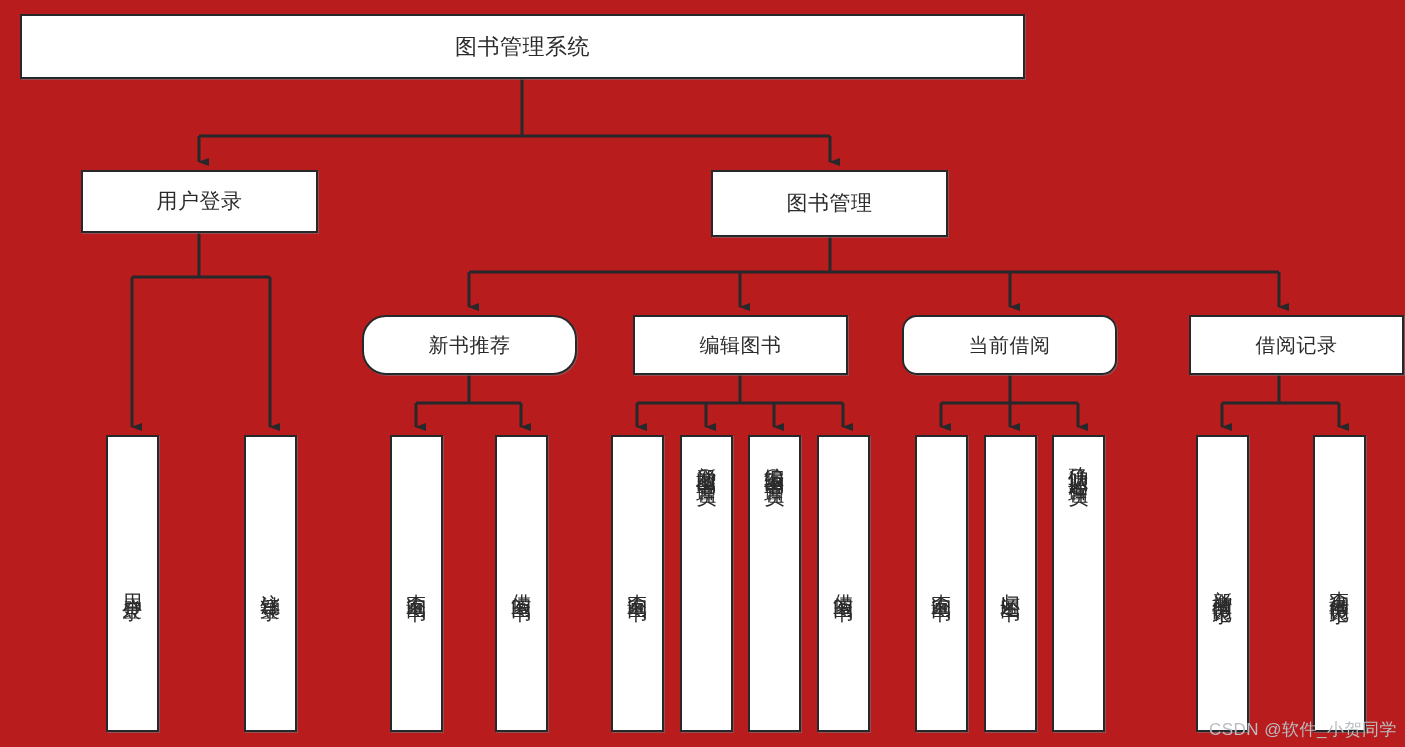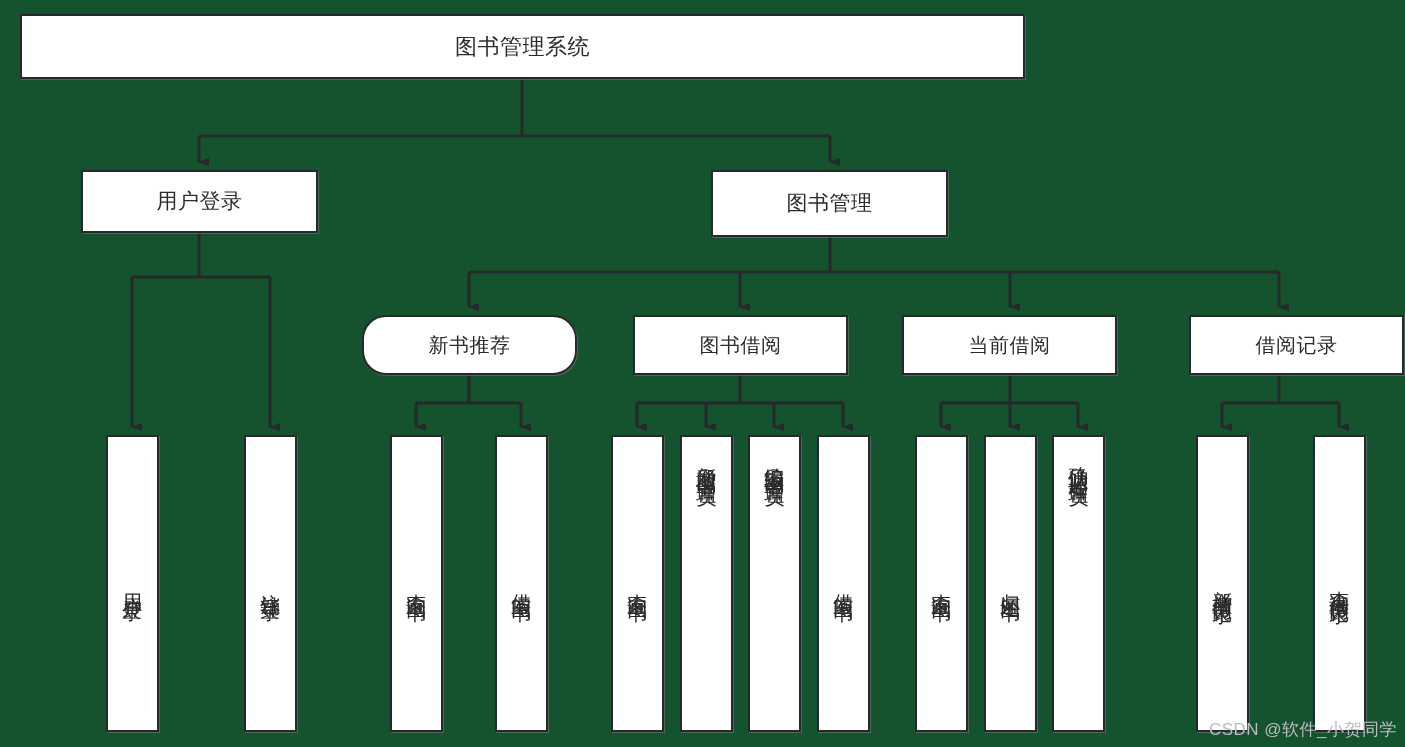--- a/index.html
+++ b/index.html
@@ -8,21 +8,21 @@
     padding: 0;
     background: #ffffff;
   }
   body {
     font-family: "Liberation Sans", "DejaVu Sans", sans-serif;
   }
   #diagram-root {
     position: relative;
     width: 1405px;
     height: 747px;
-    background: #14532d;
+    background: #b91c1c;
     overflow: hidden;
   }
   #connector-layer {
     position: absolute;
     left: 0;
     top: 0;
     width: 1405px;
     height: 747px;
     pointer-events: none;
   }
@@ -140,23 +140,23 @@
     <span class="node-label">用户登录</span>
   </div>
   <div class="node tier-1" style="left:711px; top:170px; width:237px; height:67px;">
     <span class="node-label">图书管理</span>
   </div>
 
   <div class="node tier-2" style="left:362px; top:315px; width:215px; height:60px;border-radius:24px;">
     <span class="node-label">新书推荐</span>
   </div>
   <div class="node tier-2" style="left:633px; top:315px; width:215px; height:60px;">
-    <span class="node-label">图书借阅</span>
-  </div>
-  <div class="node tier-2" style="left:902px; top:315px; width:215px; height:60px;">
+    <span class="node-label">编辑图书</span>
+  </div>
+  <div class="node tier-2" style="left:902px; top:315px; width:215px; height:60px;border-radius:15px;">
     <span class="node-label">当前借阅</span>
   </div>
   <div class="node tier-2" style="left:1172px; top:315px; width:215px; height:60px;margin-left:17px;">
     <span class="node-label">借阅记录</span>
   </div>
 
   <div class="node leaf vcenter" style="left:106px; top:435px; width:53px; height:297px;">
     <span class="node-label">用户登录</span>
   </div>
   <div class="node leaf vcenter" style="left:244px; top:435px; width:53px; height:297px;">

